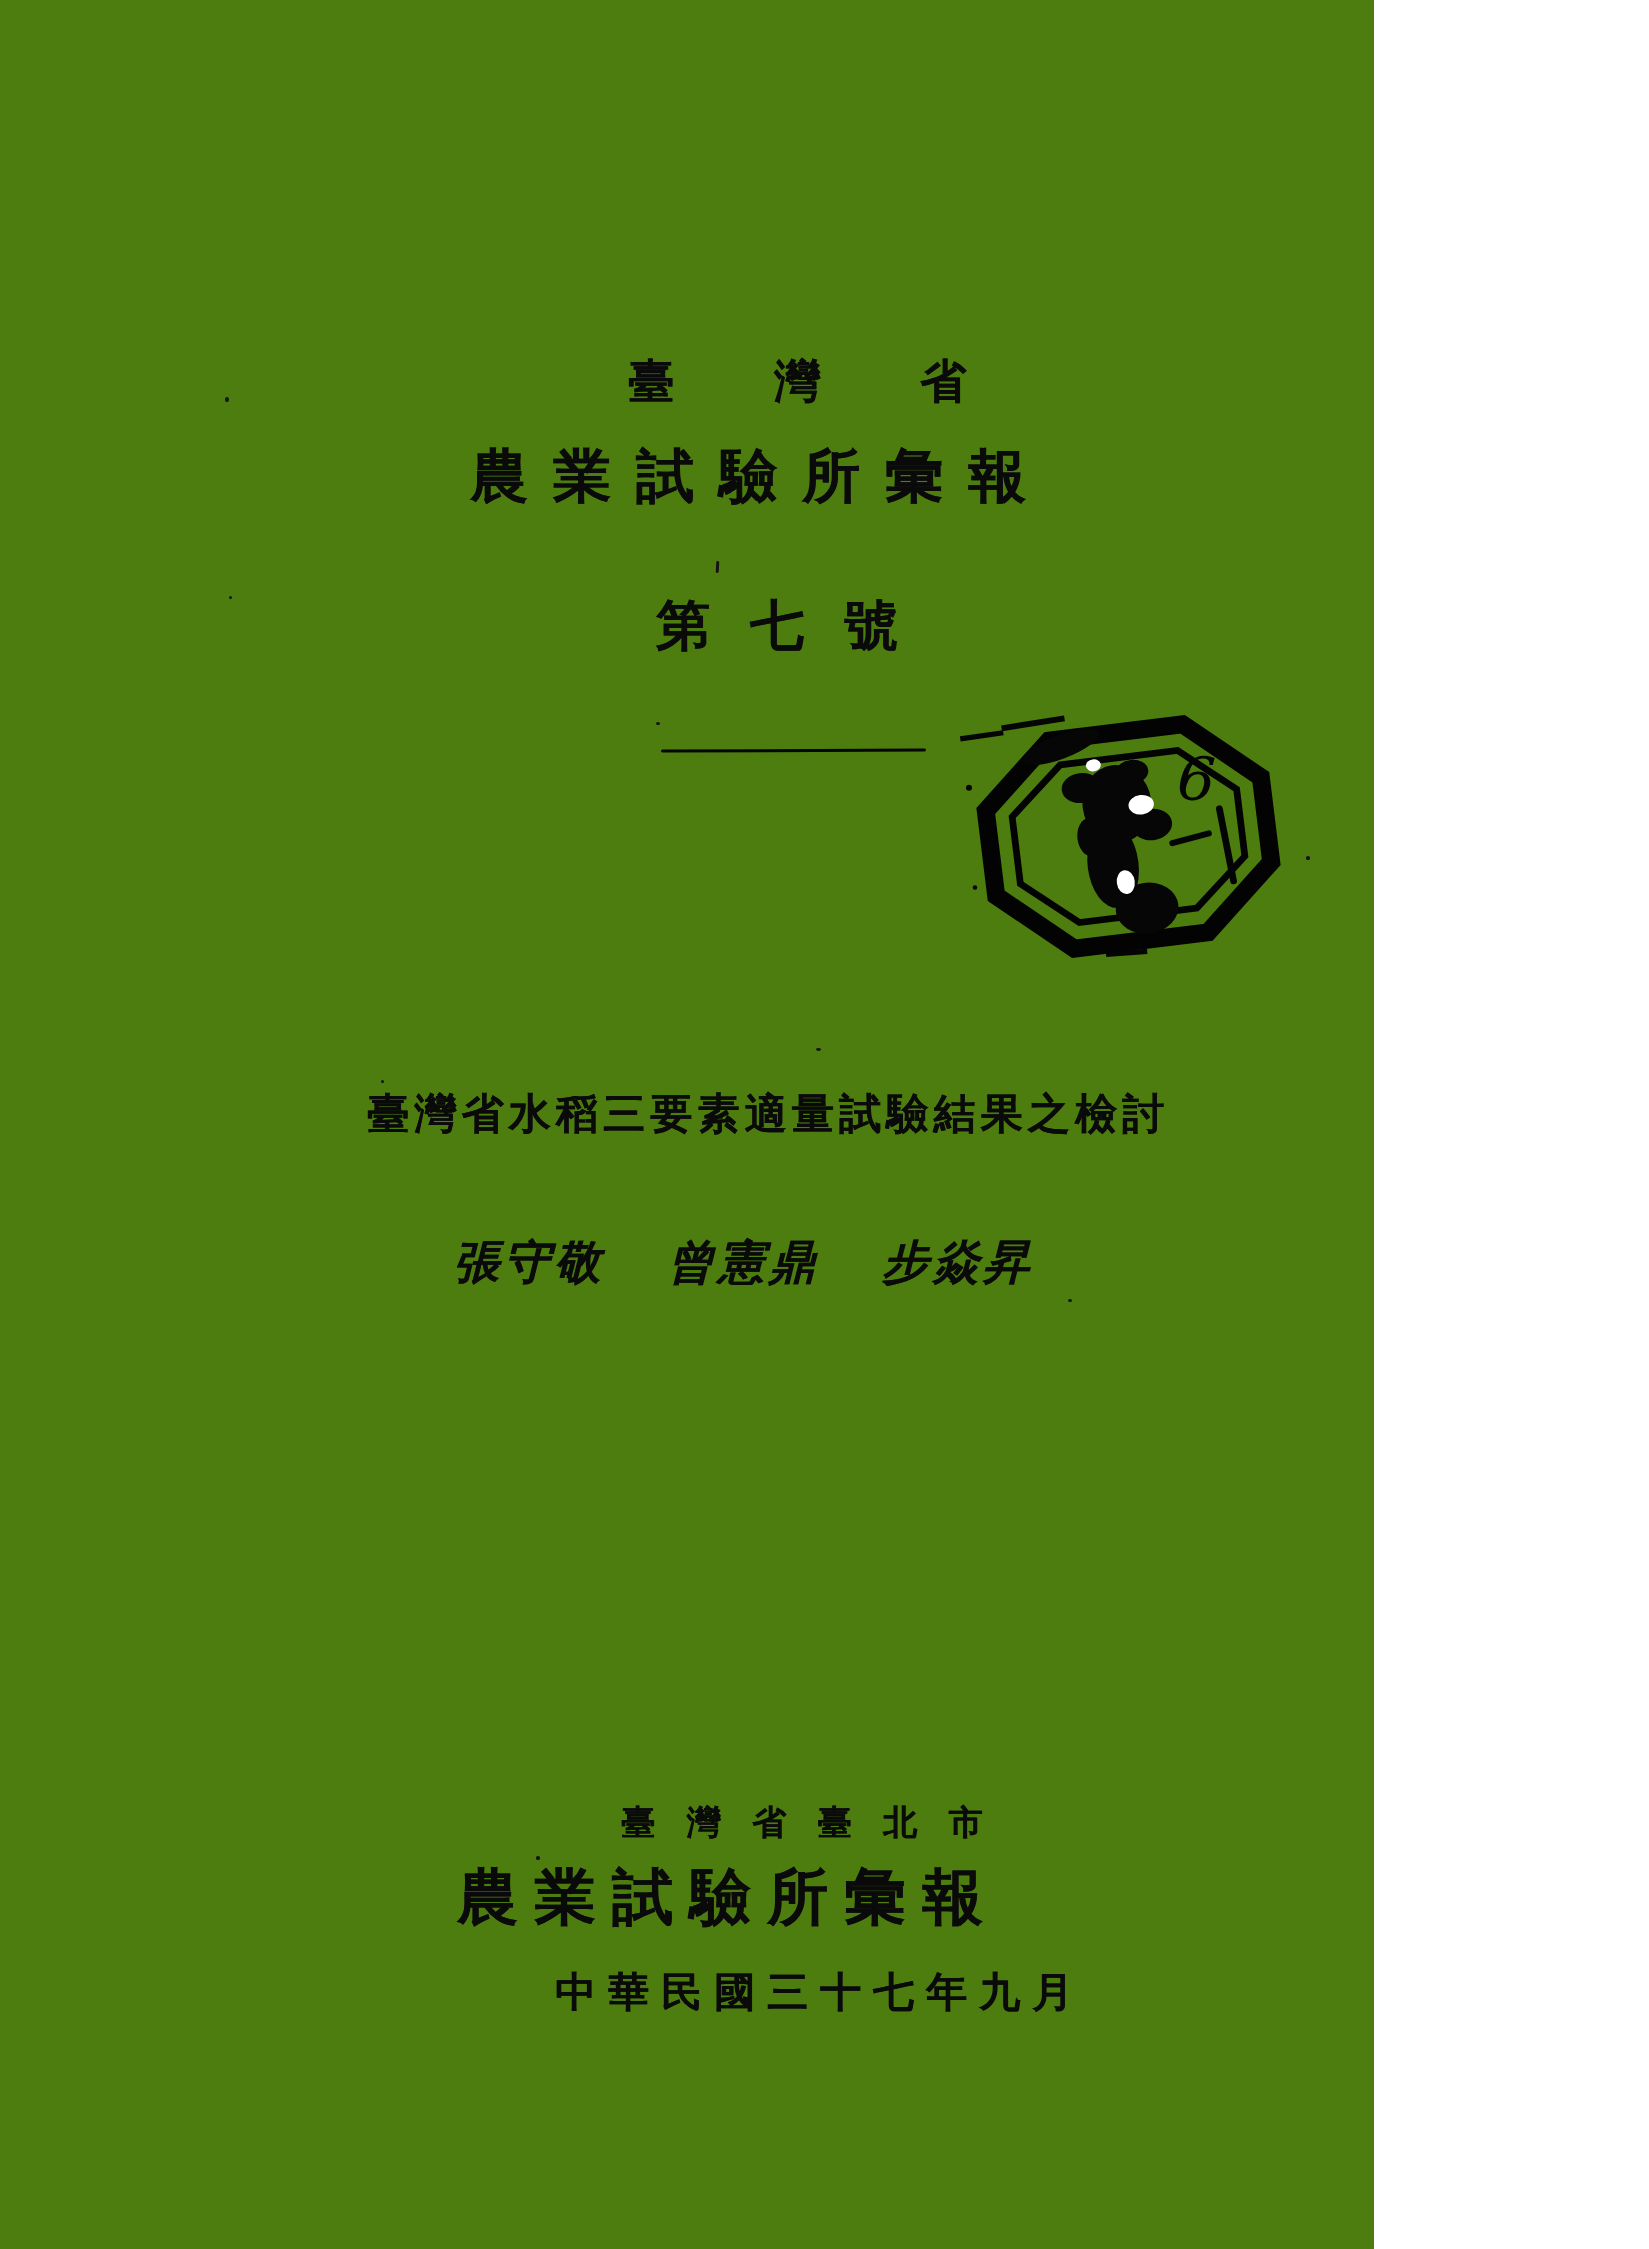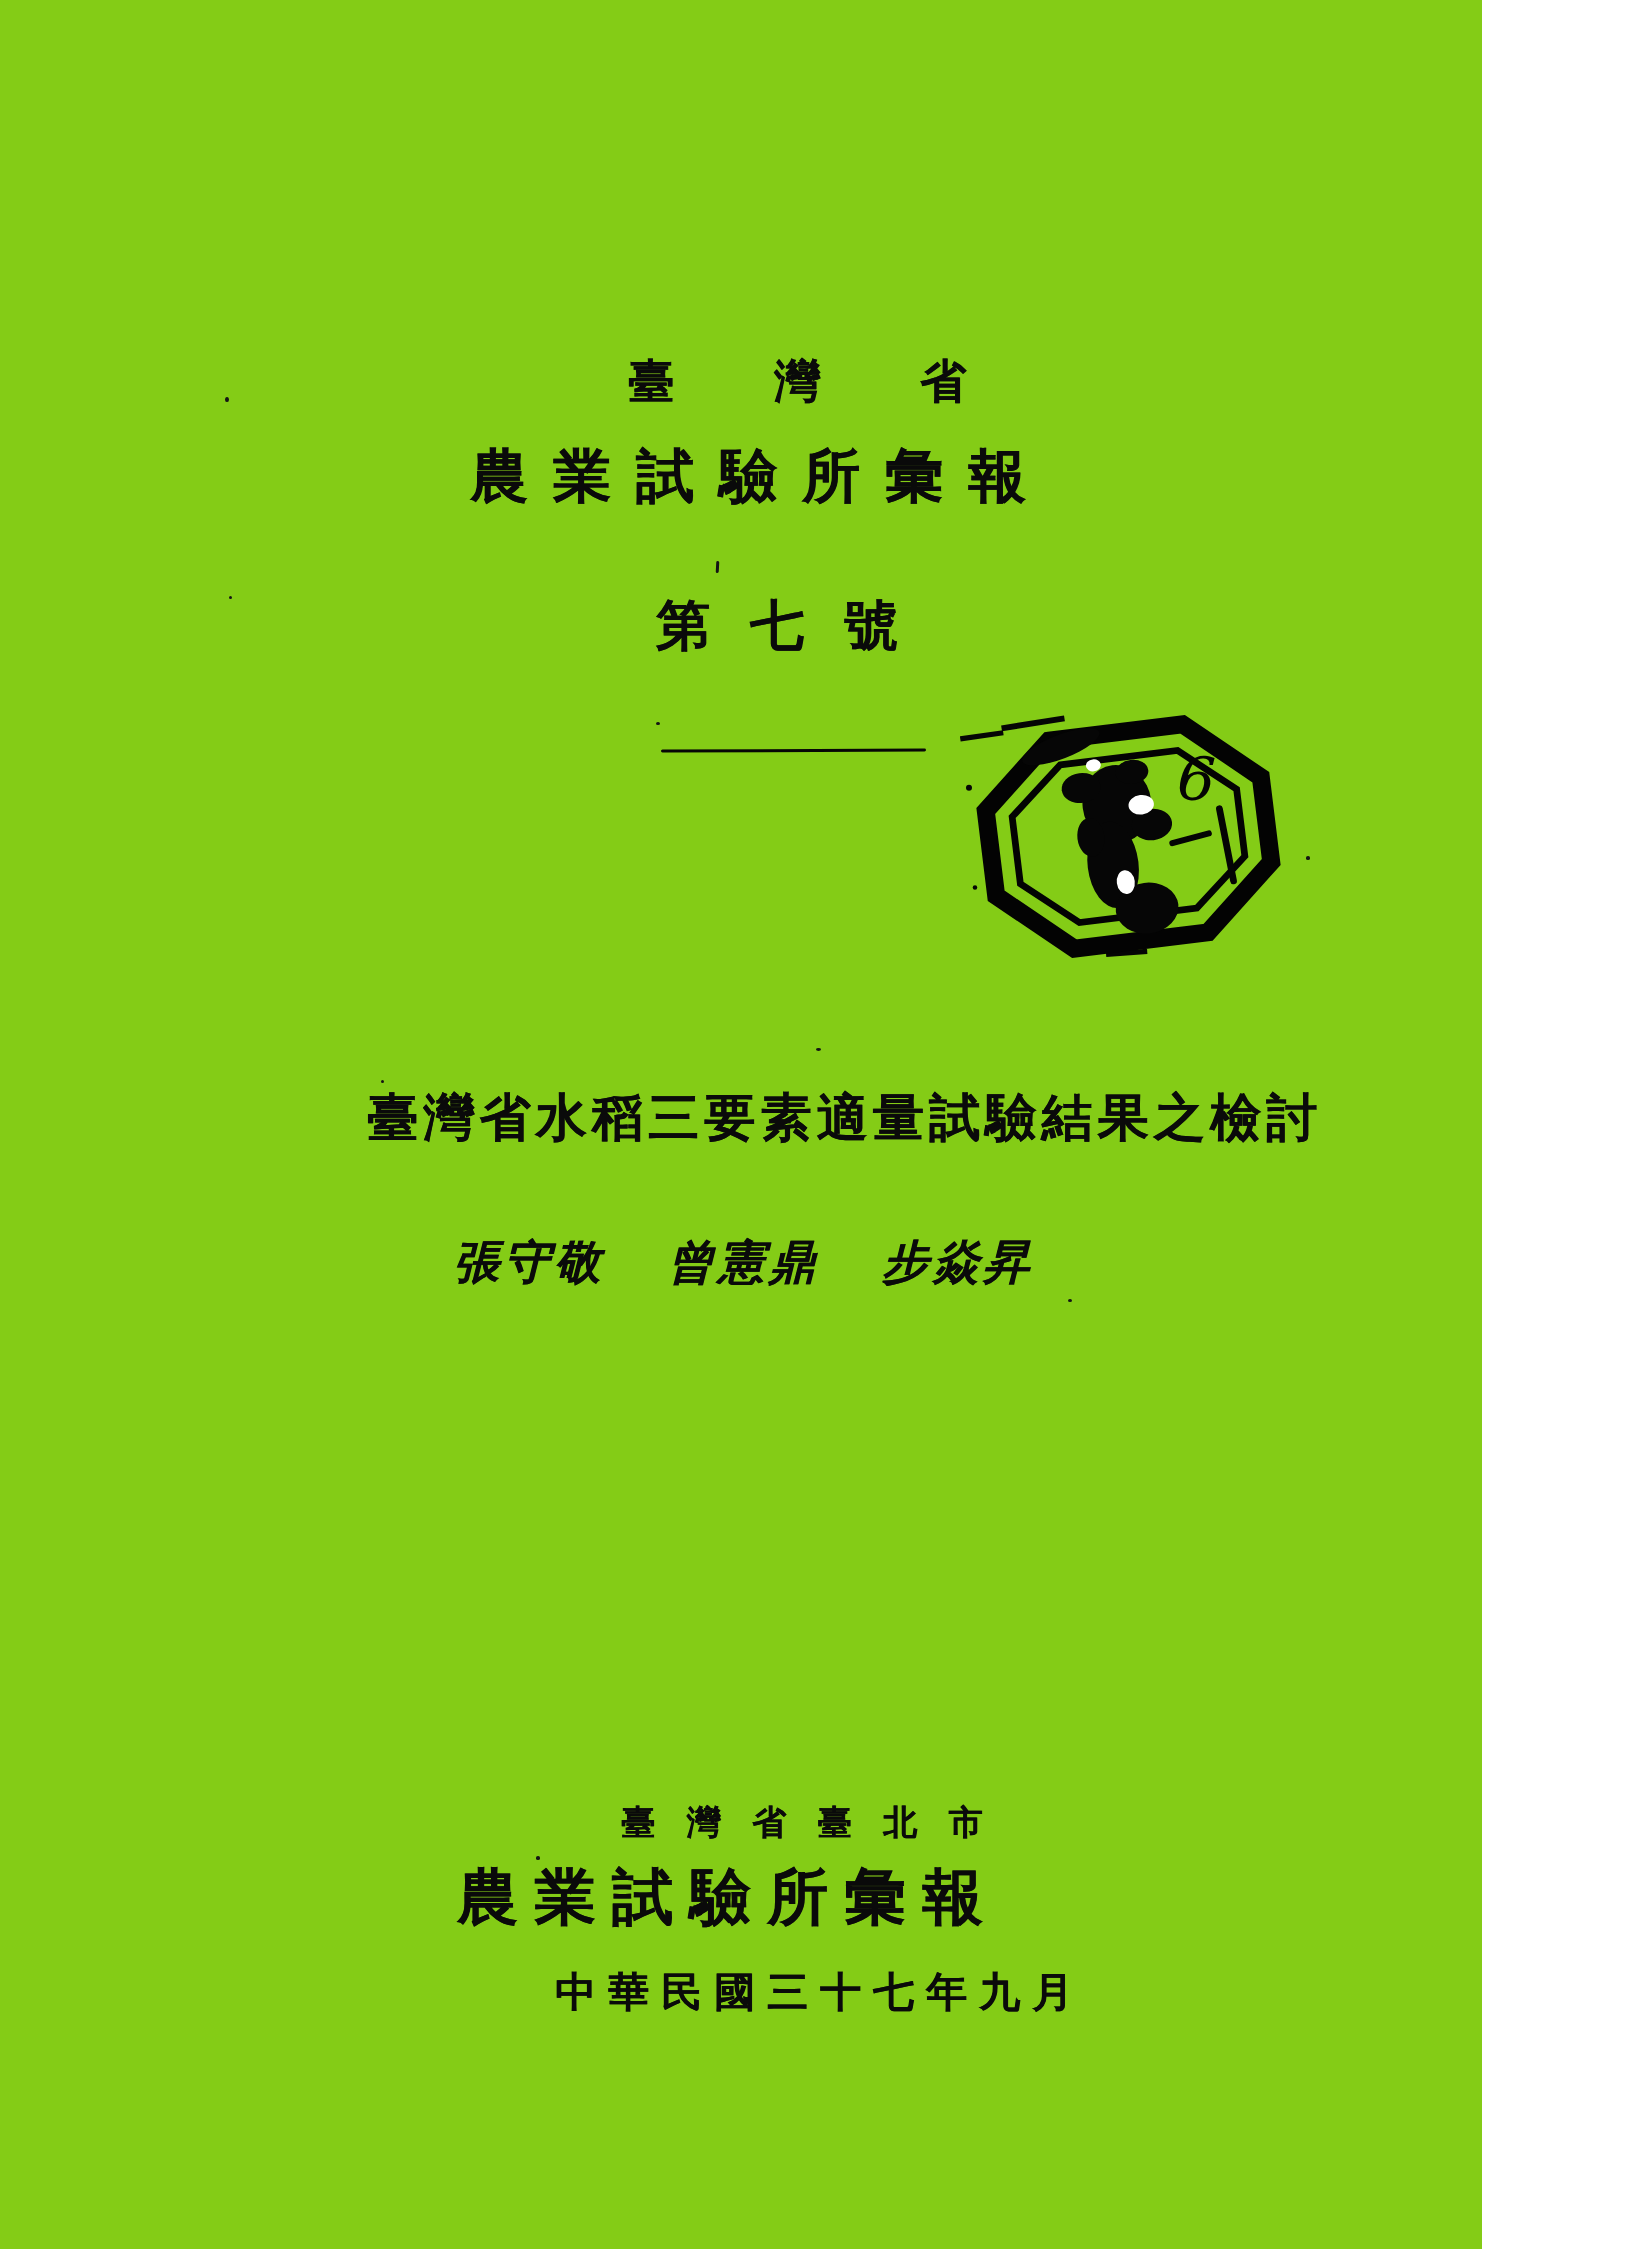--- a/index.html
+++ b/index.html
@@ -1,35 +1,35 @@
 <!DOCTYPE html>
 <html style="font-size:12px"><head>
 <meta charset="utf-8">
 <style>
   html,body{margin:0;padding:0;background:#ffffff;}
   #page{
     position:relative;
-    width:1482px;height:2250px;
-    background:#84cc16;
+    width:1374px;height:2250px;
+    background:#4d7c0f;
     overflow:hidden;
     font-family:"Liberation Serif","DejaVu Serif",serif;
     color:#070707;
   }
   .txt{
     position:absolute;
     line-height:1;
     font-weight:700;
     white-space:nowrap;
     color:#0a0a0a;
     text-shadow:0.4px 0.3px 0 #111;
   }
   .region      {left:628px;  top:359px;  font-size:46px; letter-spacing:100px;}
   .series      {left:470px;  top:448px;  font-size:58px; letter-spacing:25px;}
   .issue       {left:656px;  top:599px;  font-size:54px; letter-spacing:40px;}
-  .art-title   {left:367px;  top:1093px; font-size:51px; letter-spacing:5.2px;}
+  .art-title   {left:367px;  top:1093px; font-size:42px; letter-spacing:5.2px;}
   .authors     {left:453px;  top:1240px; font-size:46px; display:flex; gap:63px;}
   .authors span{letter-spacing:4.5px; text-shadow:0.4px 0.2px 0 #111;font-style:italic;}
   .city        {left:587px;  top:1806px; font-size:34px; letter-spacing:31.5px;margin-left:34px;}
   .institute   {left:457px;  top:1867px; font-size:61px; letter-spacing:16.5px;}
   .pubdate     {left:555px;  top:1972px; font-size:41px; letter-spacing:12px;}
   .rule{
     position:absolute; left:661px; top:749px; width:265px; height:3px;
     background:#060606; border-radius:1.5px; transform:rotate(-0.25deg);
   }
   .edge{position:absolute; background:#000;}

